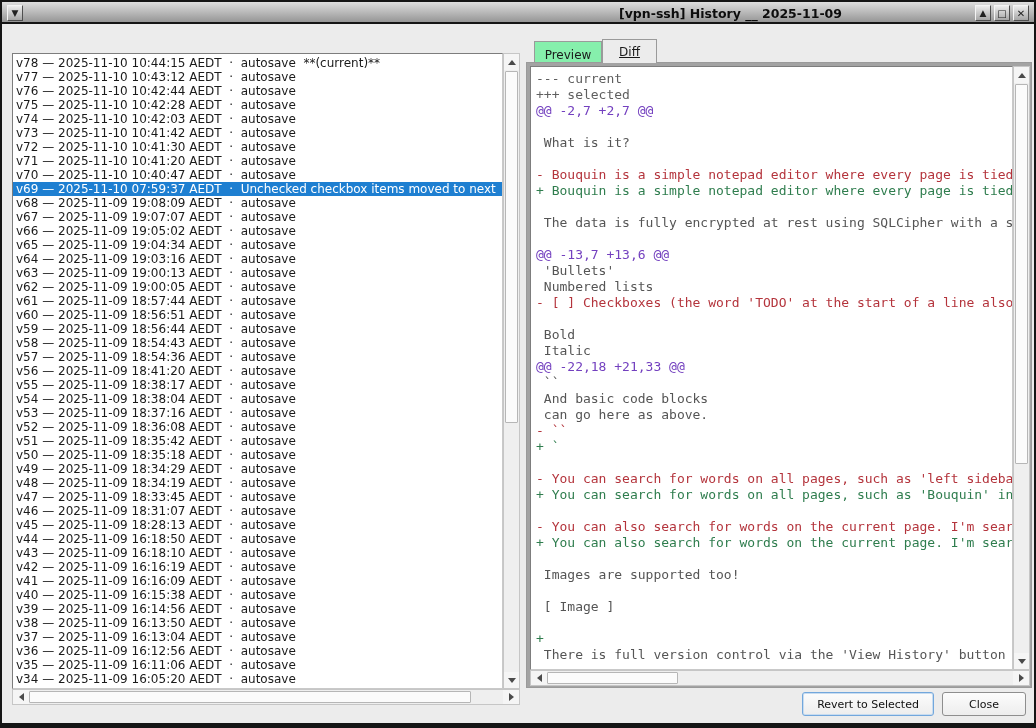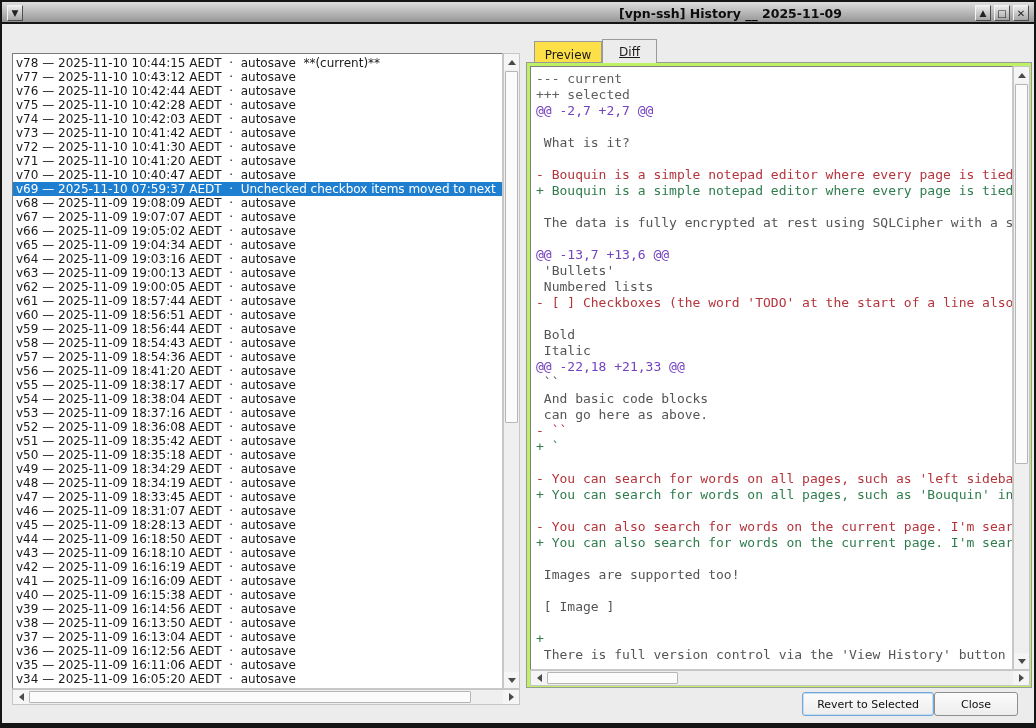--- a/index.html
+++ b/index.html
@@ -45,25 +45,25 @@
   .list-vsb { left: 491px; top: 0; width: 17px; height: 636px; }
   .list-vsb .up { top: 0; } .list-vsb .down { bottom: 0; }
   .list-vsb .sb-thumb { left: 1px; right: 1px; top: 17px; height: 352px; }
   .list-hsb { left: 0; top: 636px; width: 508px; height: 16px; }
   .list-hsb .left { left: 0; } .list-hsb .right { right: 0; }
   .list-hsb .sb-thumb { top: 1px; bottom: 1px; left: 16px; width: 442px; }
 
   
   .tab { position: absolute; font-size: 12px; color: #1a1a1a; border: 1px solid #9a9a9a;
          display: flex; align-items: center; justify-content: center; }
-  .tab-preview { left: 532px; top: 39px; width: 68px; height: 28px; background: #fde047; z-index: 1; }
+  .tab-preview { left: 532px; top: 39px; width: 68px; height: 28px; background: #86efac; z-index: 1; }
   .tab-diff { left: 600px; top: 37px; width: 55px; height: 24px; background: #ececec; border-bottom: none; z-index: 3; text-decoration: underline; }
 
   .nb-frame { position: absolute; left: 524px; top: 60px; width: 506px; height: 626px;
-              border: 1px solid #9a9a9a; background: #bef264; z-index: 2; }
+              border: 1px solid #9a9a9a; background: #a3a3a3; z-index: 2; }
   .diff-main { position: absolute; left: 3px; top: 3px; width: 483px; height: 604px; background: #fff;
                border: 1px solid; border-color: #7d7d7d #c9c9c9 #c9c9c9 #7d7d7d;
                overflow: hidden; padding: 4px 0 0 5px; }
   .diff-line { height: 16px; line-height: 16px; white-space: pre;
                font-family: "DejaVu Sans Mono", "Liberation Mono", monospace; font-size: 13px; }
   .t-meta    { color: var(--meta); }
   .t-hunk    { color: var(--hunk); }
   .t-context { color: var(--context); }
   .t-removed { color: var(--removed); }
   .t-added   { color: var(--added); }
@@ -73,21 +73,21 @@
   .diff-vsb .sb-thumb { left: 1px; right: 1px; top: 17px; height: 380px; }
   .diff-hsb { left: 3px; top: 607px; width: 500px; height: 16px; }
   .diff-hsb .left { left: 0; } .diff-hsb .right { right: 0; }
   .diff-hsb .sb-thumb { top: 1px; bottom: 1px; left: 16px; width: 131px; }
 
   
   .btn { position: absolute; top: 690px; height: 24px; font-size: 11px; color: #101010;
          display: flex; align-items: center; justify-content: center;
          background: linear-gradient(#fcfcfc, #ededed); border: 1px solid #8e8e8e; border-radius: 3px; }
   .btn-revert { right: 100px; width: 132px; border-color: #72a7dc; box-shadow: inset 0 0 0 1px #c8dcf0; }
-  .btn-close  { right: 16px; width: 84px; }
+  .btn-close  { right: 8px; width: 84px; }
 </style>
 </head>
 <body>
 
 <div class="window">
 
   <div class="titlebar">
     <div class="tb-btn tb-menu">
       <span>▼</span>
     </div>

